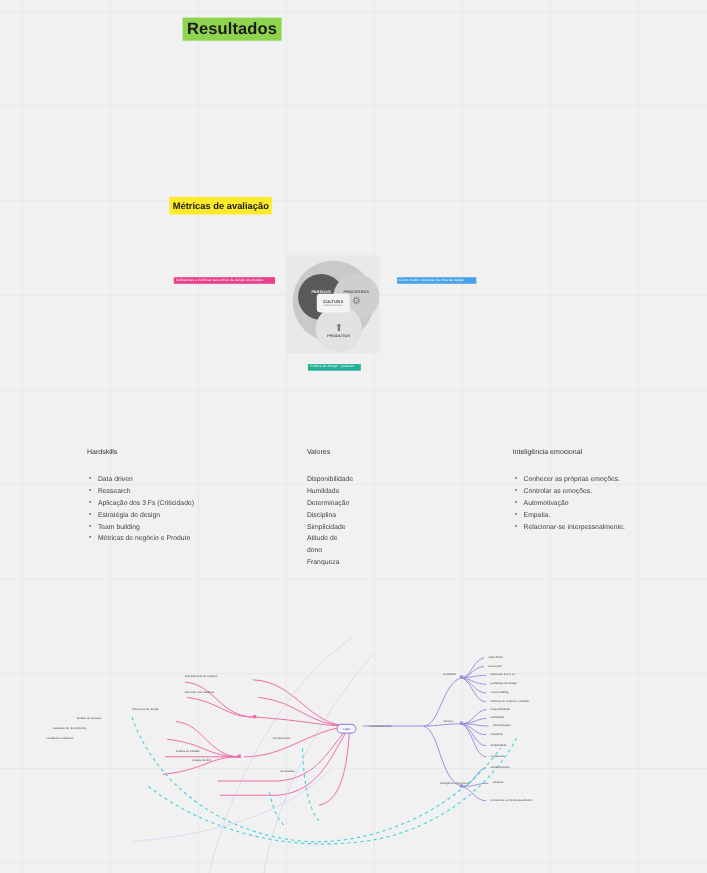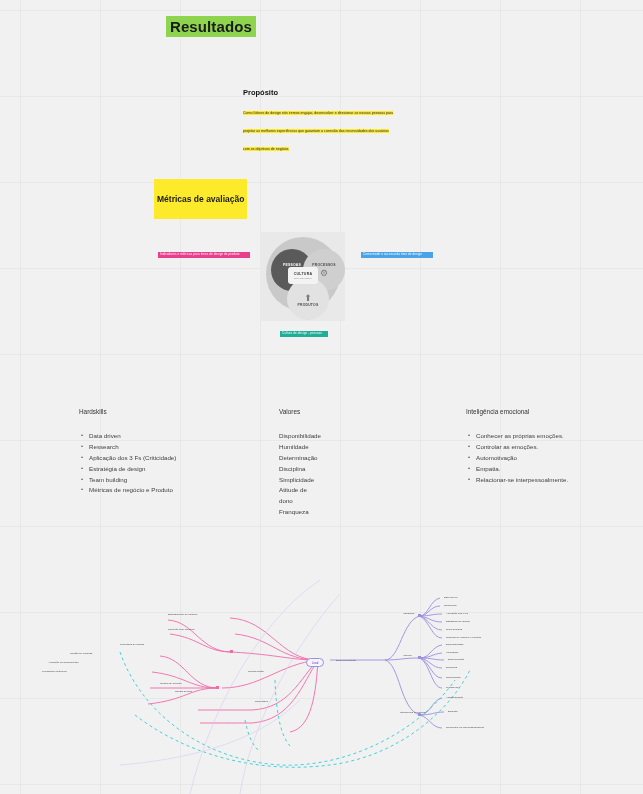--- a/index.html
+++ b/index.html
@@ -24,21 +24,21 @@
 
   
   .title-green {
     left: 166px; top: 16px;
     font-size: 15px; font-weight: bold; color: #1b1b1b;
     background: #8ed44f; padding: 2px 4px; letter-spacing: .1px;
   }
   .title-yellow {
     left: 154px; top: 179px;
     font-size: 8.5px; font-weight: bold; color: #1b1b1b;
-    background: #fdea2b; padding: 15px 3px;
+    background: #fdea2b; padding: 3px 3px;
   }
 
   
   .proposito-wrap { left: 243px; top: 88px; width: 152px; }
   .proposito-title { font-size: 7.5px; font-weight: bold; color: #111; margin-bottom: 3px; }
   .proposito-body {
     font-size: 3.6px; line-height: 1.55; color: #2a2a2a;
     background: #fdea2b; display: inline; box-decoration-break: clone;
     -webkit-box-decoration-break: clone;
   }
@@ -110,24 +110,20 @@
     border-radius: 8px; padding: 1.5px 5px; background: #f6f4fe;
   }
 </style>
 </head>
 <body>
 
 <div id="canvas">
 
   <div class="abs title-green">Resultados</div>
 
-  <div class="abs proposito-wrap">
-    <div class="proposito-title">Propósito</div>
-    <span class="proposito-body">Como líderes de design nós iremos engajar, desenvolver e direcionar as nossas pessoas para projetar as melhores experiências que garantam a conexão das necessidades dos usuários com os objetivos de negócio.</span>
-  </div>
 
   <div class="abs title-yellow">Métricas de avaliação</div>
 
   <div class="abs link-chip link-pink">Indicadores e métricas para times de design de produto</div>
   <div class="abs link-chip link-blue">Como medir o sucesso do time de design</div>
   <div class="abs link-chip link-teal">Cultura de design - pessoas</div>
 
   <div class="abs venn-card">
     <div class="venn-outer"></div>
 

